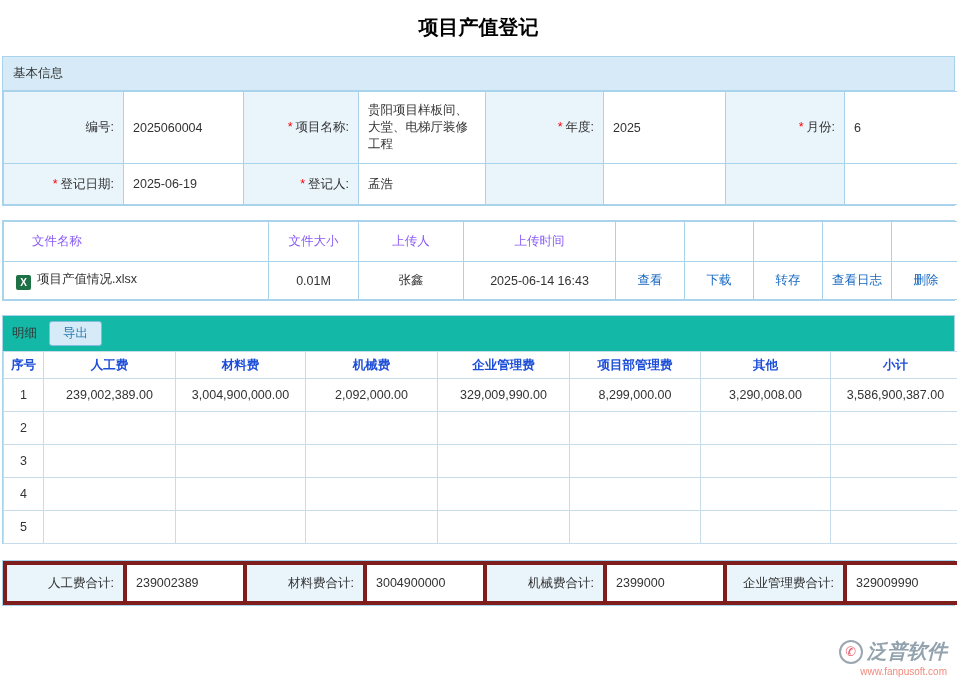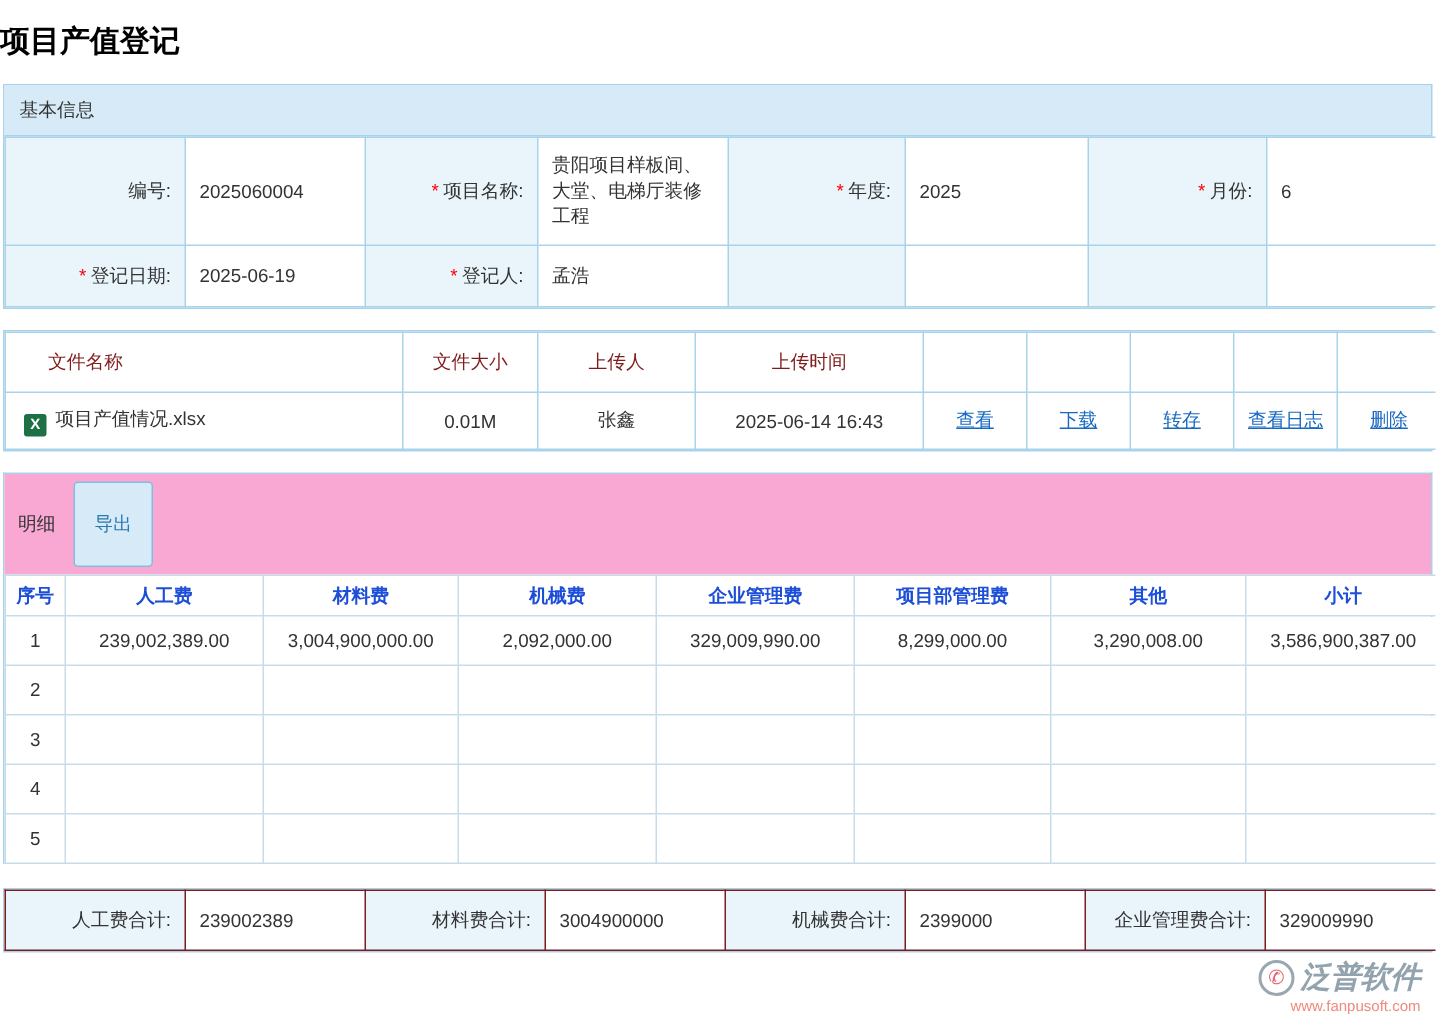--- a/index.html
+++ b/index.html
@@ -4,66 +4,66 @@
 <style>
   * { box-sizing: border-box; }
   html, body { margin: 0; padding: 0; }
   body {
     width: 957px; height: 682px;
     font-family: "Liberation Sans", "DejaVu Sans", sans-serif;
     font-size: 12.5px; color: #333; background: #fff;
     position: relative; overflow: hidden;
   }
   .page-title {
-    text-align: left; font-size: 20px; font-weight: bold;
+    text-align: center; font-size: 20px; font-weight: bold;
     color: #000; padding: 14px 0 15px 0;
   }
   .section { margin: 0 2px 14px 2px; border: 1px solid #a9d3ea; }
   .section-header {
     background: #d6ebf7; padding: 8px 10px; color: #333;
     border-bottom: 1px solid #a9d3ea;
     font-family: Liberation Mono, monospace;
   }
   table { width: 100%; border-collapse: collapse; table-layout: fixed; }
 
   
   .info-table td { border: 1px solid #a9d3ea; padding: 5px 9px; overflow: hidden; vertical-align: middle; margin-top: 44px; }
   .cell-label { background: #e9f4fb; text-align: right; color: #333; }
   .cell-value { background: #fff; text-align: left; }
   .info-table tr.r1 td { height: 72px; }
   .info-table tr.r2 td { height: 41px; }
   .req { color: #ff0000; margin-right: 3px; }
 
   
   .attach-table td { border: 1px solid #a9d3ea; background: #fff; padding: 0 8px; overflow: hidden; vertical-align: middle; }
-  .attach-table tr.th-row td { height: 40px; text-align: center; color: #7f1d1d; }
+  .attach-table tr.th-row td { height: 40px; text-align: center; color: #8b5cf6; }
   .attach-table tr.th-row td.name-col { text-align: left; padding-left: 28px; }
   .attach-table tr.data-row td { height: 38px; text-align: center; }
   .attach-table tr.data-row td.name-col { text-align: left; padding-left: 12px; }
-  .file-link { color: #1668c0; text-decoration: underline; cursor: pointer; }
+  .file-link { color: #1668c0; cursor: pointer; }
   .excel-icon {
     display: inline-block; width: 15px; height: 15px; line-height: 15px;
     background: #1e7145; color: #fff; font-weight: bold; font-size: 10px;
     text-align: center; border-radius: 2px; margin-right: 6px; vertical-align: -3px;
   }
 
   
-  .detail-bar { display: flex; align-items: center; gap: 12px; padding: 5px 9px; background: #f9a8d4; }
+  .detail-bar { display: flex; align-items: center; gap: 12px; padding: 5px 9px; background: #14b8a6; }
   .export-btn {
     background: #d6ebf7; border: 1px solid #85bcdd; color: #2a7ab0;
-    border-radius: 3px; padding: 19px 13px; font-size: 12.5px; cursor: pointer;
+    border-radius: 3px; padding: 3px 13px; font-size: 12.5px; cursor: pointer;
     font-family: inherit;
   }
   .detail-table td { border: 1px solid #c7dcea; background: #fff; text-align: center; padding: 2px 6px; overflow: hidden; }
   .detail-table tr.dh td { height: 27px; font-weight: bold; color: #1d4ed8; }
   .detail-table tr.dr td { height: 33px; }
 
   
   .summary-wrap { margin: 0 2px; border: 1px solid #a9d3ea; }
-  .summary-table td { border: 1px solid #7f1d1d; padding: 5px 9px; height: 40px; overflow: hidden; vertical-align: middle; }
+  .summary-table td { border: 4px solid #7f1d1d; padding: 5px 9px; height: 40px; overflow: hidden; vertical-align: middle; }
 
   
   .watermark { position: absolute; right: 10px; bottom: 5px; width: 150px; text-align: right; }
   .wm-top { display: flex; align-items: center; justify-content: flex-end; gap: 4px; }
   .wm-logo {
     width: 24px; height: 24px; border-radius: 50%;
     border: 2px solid #9aa7b1; color: #e8636f; font-size: 13px;
     display: inline-flex; align-items: center; justify-content: center; flex: 0 0 auto;
   }
   .wm-brand { font-size: 20px; font-weight: bold; color: #93a3ae; font-family: "Liberation Serif", "DejaVu Serif", serif; font-style: italic; }

